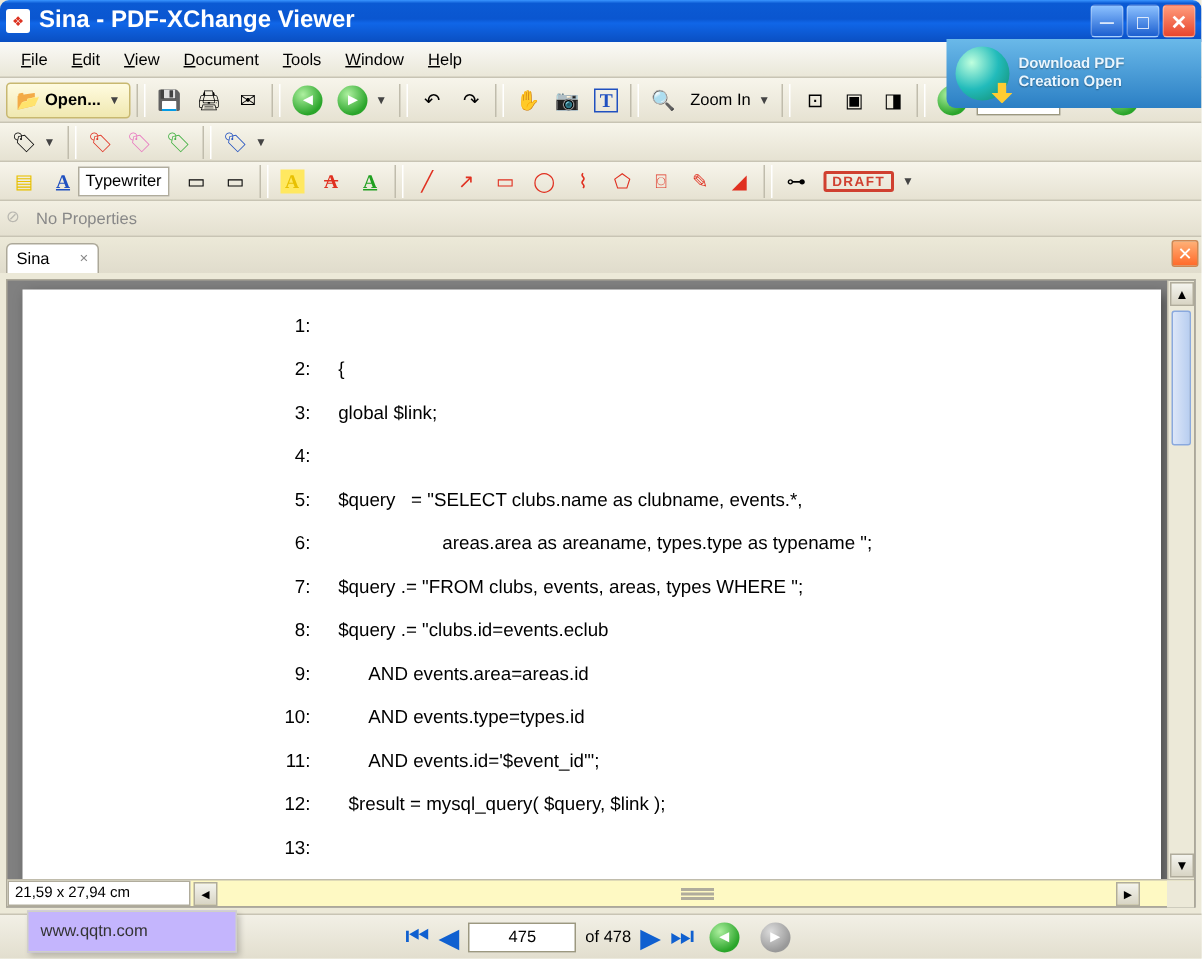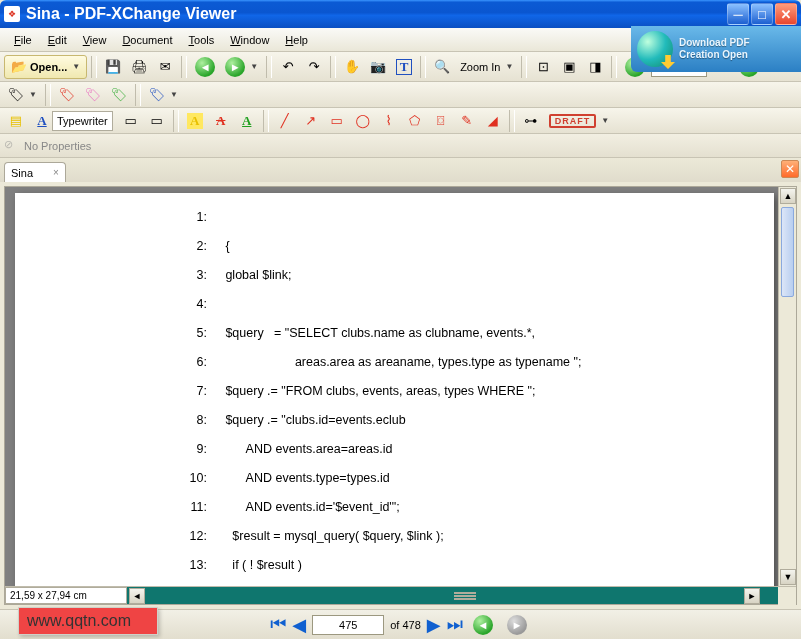--- a/index.html
+++ b/index.html
@@ -49,35 +49,35 @@
 .doc-scroll { flex:1; overflow:hidden; position:relative; }
 .pagepaper { position:absolute; left:10px; right:22px; top:6px; bottom:0; background:#fff; box-shadow:3px 3px 8px rgba(0,0,0,.4); padding:10px 0 0 0; overflow:hidden; }
 .code { font-family:Verdana,Tahoma,sans-serif; font-size:12.5px; line-height:29px; color:#000; }
 .code .ln { display:flex; }
 .code .num { width:200px; text-align:right; padding-right:8px; color:#000; }
 .vscroll { position:absolute; right:0; top:0; bottom:18px; width:18px; background:#ece9d8; border-left:1px solid #c0bcac; }
 .vscroll .thumb { position:absolute; left:2px; right:2px; top:20px; height:90px; background:linear-gradient(to right,#dce6f8,#b8cef0); border:1px solid #8aa9de; border-radius:2px; }
 .vscroll .sbtn, .hscroll .sbtn { position:absolute; width:16px; height:16px; background:linear-gradient(to bottom,#f4f4ee,#d8d4c4); border:1px solid #b0ac9c; font-size:9px; display:flex; align-items:center; justify-content:center; }
 .vscroll .sbtn.up { top:1px; left:1px; }
 .vscroll .sbtn.down { bottom:1px; left:1px; }
-.hscroll { position:absolute; left:0; right:0; bottom:0; height:18px; background:#0f766e; border-top:1px solid #c0bcac; display:flex; align-items:center; }
+.hscroll { position:absolute; left:0; right:0; bottom:0; height:18px; background:#fef9c3; border-top:1px solid #c0bcac; display:flex; align-items:center; }
 .hscroll .dimbox { width:122px; height:17px; background:#fff; border:1px solid #b0ac9c; font-size:10px; display:flex; align-items:center; padding:0 4px; margin-right:2px; }
 .hscroll .track { flex:1; position:relative; height:16px; }
 .hscroll .track .sbtn.left { left:0; top:0; }
 .hscroll .track .sbtn.right { right:18px; top:0; }
 .hscroll .corner { width:18px; height:18px; background:#ece9d8; }
 .hscroll .grip { position:absolute; left:50%; top:3px; width:22px; height:11px; }
 .hscroll .grip span { display:block; height:2px; margin:1px 0; background:#b0ac9c; }
 
 
 .bottombar { position:absolute; bottom:0; left:0; right:0; height:30px; background:linear-gradient(to bottom,#f2f0e6,#e2dece); border-top:1px solid #c8c4b4; display:flex; align-items:center; justify-content:center; gap:6px; }
 .navblue { color:#1060d0; font-size:18px; cursor:pointer; }
 .page-input { width:72px; height:20px; border:1px solid #9c9880; text-align:center; font-size:11px; }
 .page-of { font-size:11px; }
-.qqtn { position:absolute; left:18px; bottom:4px; width:140px; height:28px; background:#ef4444; border:1px solid #d0d0c8; box-shadow:2px 2px 4px rgba(0,0,0,.2); display:flex; align-items:center; padding:0 8px; font-size:16px; color:#333; z-index:50; }
+.qqtn { position:absolute; left:18px; bottom:4px; width:140px; height:28px; background:#c4b5fd; border:1px solid #d0d0c8; box-shadow:2px 2px 4px rgba(0,0,0,.2); display:flex; align-items:center; padding:0 8px; font-size:11px; color:#333; z-index:50; }
 
 
 .typewriter-box { border:1px solid #b0ac9c; background:#fff; height:20px; padding:0 4px; font-size:11px; display:flex; align-items:center; }
 .stamp { border:2px solid #d04030; color:#d04030; font-weight:bold; font-size:9px; padding:0 4px; border-radius:2px; letter-spacing:1px; font-family:Arial; }
 .clr-red { color:#e03020; }
 .clr-blue { color:#2050c0; }
 .clr-yel { color:#e8c000; }
 </style>
 </head>
 <body>
@@ -322,21 +322,20 @@
           <div class="ln">
             <span class="num">11:</span>
             <span style="white-space: pre;">         AND events.id='$event_id'";</span>
           </div>
           <div class="ln">
             <span class="num">12:</span>
             <span style="white-space: pre;">     $result = mysql_query( $query, $link );</span>
           </div>
           <div class="ln">
             <span class="num">13:</span>
-            <span style="white-space: pre;">     if ( ! $result )</span>
           </div>
         </div>
     </div>
     <div class="vscroll">
       <div class="sbtn up">▲</div>
       <div class="thumb"></div>
       <div class="sbtn down">▼</div>
     </div>
   </div>
   <div class="hscroll">

